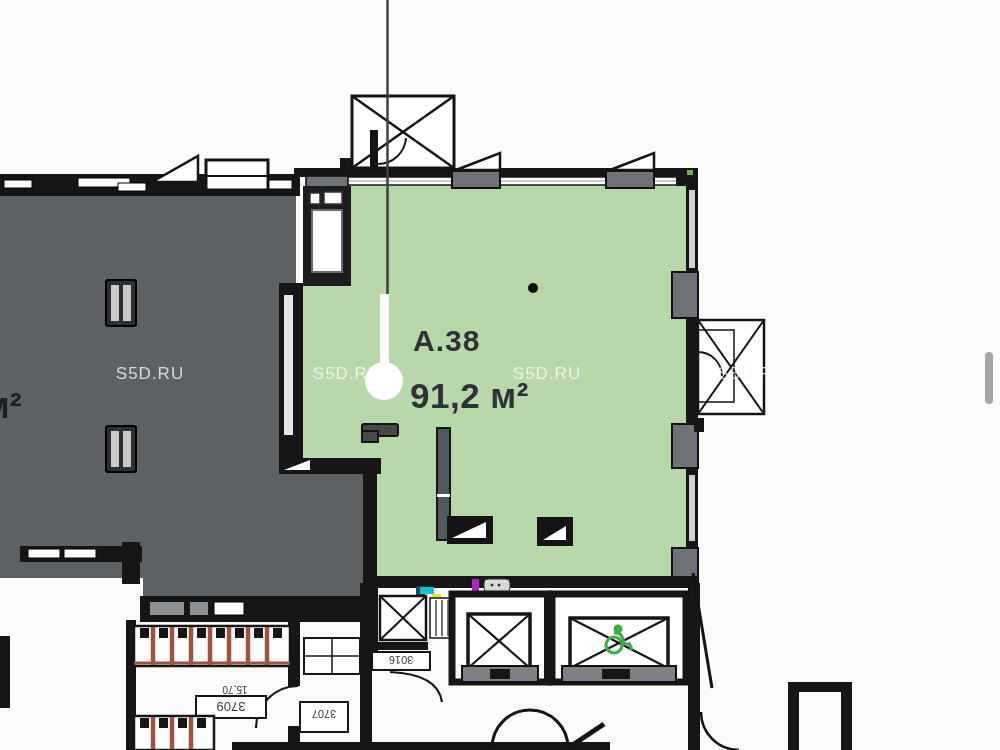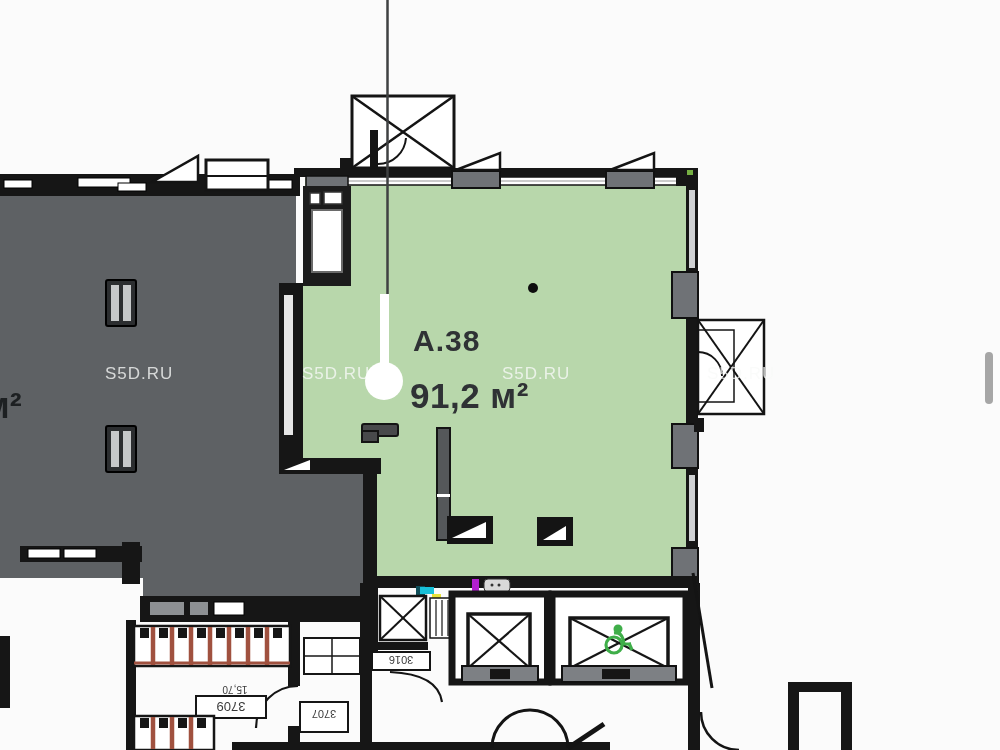--- a/index.html
+++ b/index.html
@@ -18,21 +18,21 @@
   }
   .unit-area{
     position:absolute;left:410px;top:376px;
     font-size:35px;font-weight:700;color:#2f3235;letter-spacing:0.5px;
   }
   .neighbor-area{
     position:absolute;left:-17px;top:385px;
     font-size:36px;font-weight:700;color:#1d2022;
   }
   .wm{
-    position:absolute;top:364px;width:90px;text-align:left;
+    position:absolute;top:364px;width:90px;text-align:center;
     font-size:17px;font-weight:400;letter-spacing:1px;
     color:rgba(248,250,248,0.78);
   }
   .wm1{left:105px;} .wm2{left:302px;} .wm3{left:502px;} .wm4{left:707px;}
   .dim{
     position:absolute;text-align:center;color:#3a3a3a;
     transform:rotate(180deg);font-weight:400;
   }
   .dim-3709{left:198px;top:699px;width:66px;font-size:13px;}
   .dim-1570{left:210px;top:684px;width:50px;font-size:10px;}

